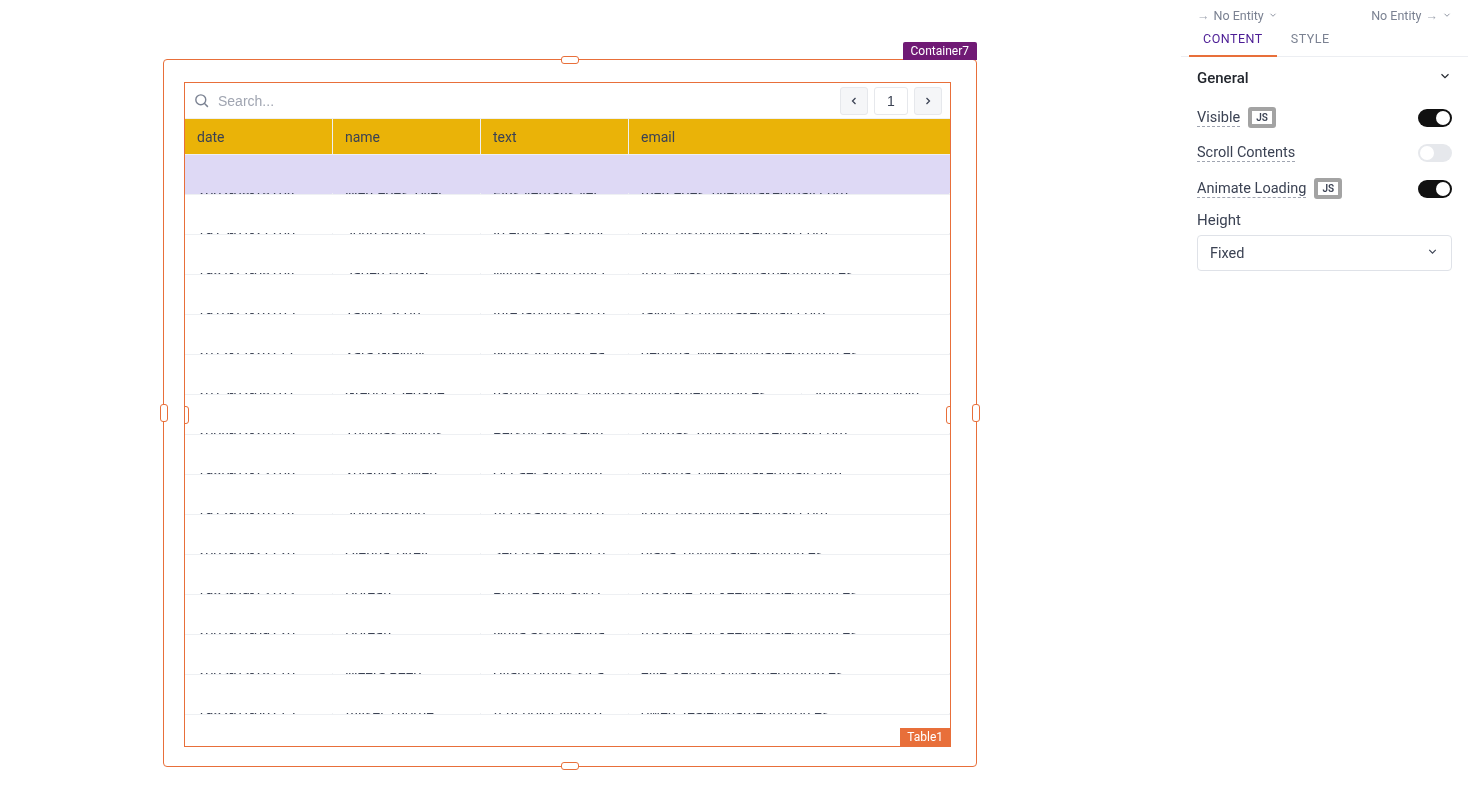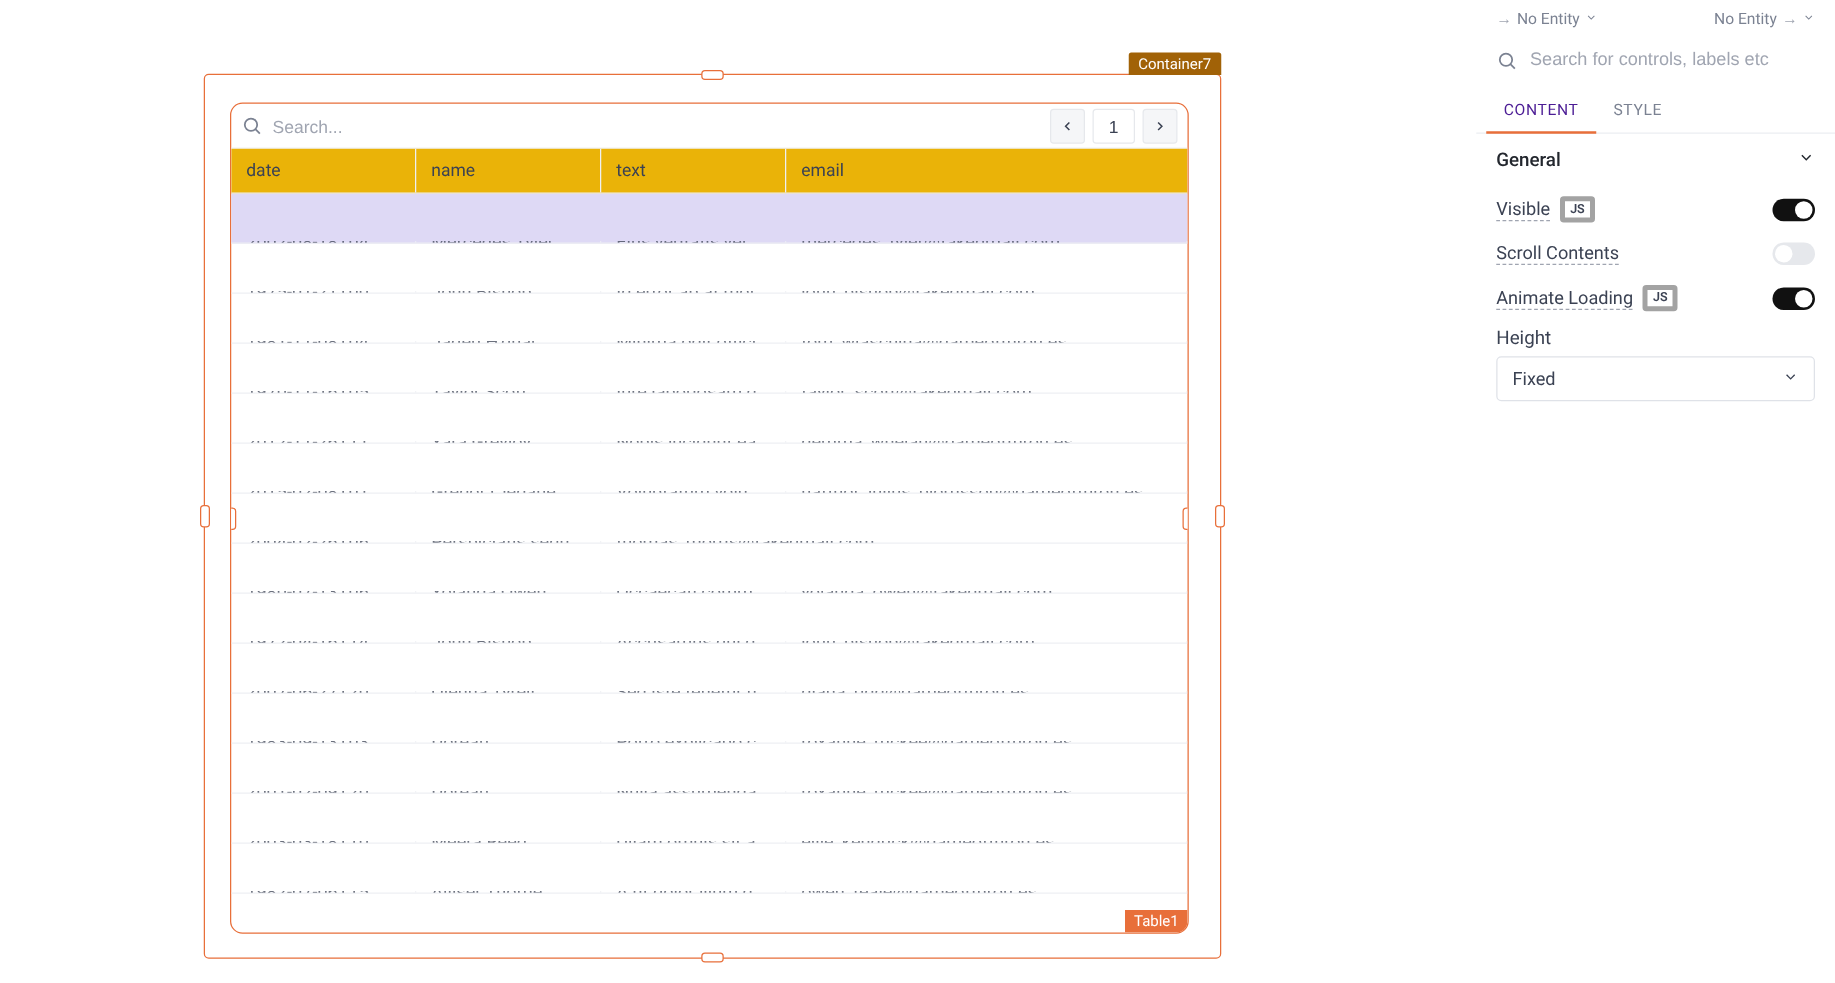--- a/index.html
+++ b/index.html
@@ -1,27 +1,27 @@
 <!DOCTYPE html>
 <html><head>
 <meta charset="utf-8">
 <style>
 * { box-sizing: border-box; margin: 0; padding: 0; }
 body { font-family: -apple-system, BlinkMacSystemFont, "Segoe UI", Roboto, sans-serif; background: #fff; color: #23272e; width: 1468px; height: 786px; overflow: hidden; }
 
 .canvas { position: absolute; left: 0; top: 0; width: 1180px; height: 786px; }
 .container-box { position: absolute; left: 163px; top: 59px; width: 814px; height: 708px; border: 1px solid #e86f3a; border-radius: 4px; }
-.container-label { position: absolute; right: -1px; top: -18px; background: #a16207; color: #fff; font-size: 12px; padding: 2px 8px; border-radius: 2px 2px 0 0; }
+.container-label { position: absolute; right: -1px; top: -18px; background: #701a75; color: #fff; font-size: 12px; padding: 2px 8px; border-radius: 2px 2px 0 0; }
 .handle-bar { position: absolute; background: #fff; border: 1px solid #e86f3a; border-radius: 3px; }
 .hh-top { top: -4px; left: 50%; transform: translateX(-50%); width: 18px; height: 8px; }
 .hh-bot { bottom: -4px; left: 50%; transform: translateX(-50%); width: 18px; height: 8px; }
 .hv-l { left: -4px; top: 50%; transform: translateY(-50%); width: 8px; height: 18px; }
 .hv-r { right: -4px; top: 50%; transform: translateY(-50%); width: 8px; height: 18px; }
 
-.table-box { position: absolute; left: 184px; top: 82px; width: 767px; height: 665px; border: 1px solid #e86f3a; border-radius: 10px; background: #fff; overflow: hidden; }
+.table-box { position: absolute; left: 184px; top: 82px; width: 767px; height: 665px; border: 1px solid #e86f3a; border-radius: 0; background: #fff; overflow: hidden; }
 .table-label { position: absolute; right: 0; bottom: 0; background: #e86f3a; color: #fff; font-size: 12px; padding: 2px 7px; }
 
 .toolbar { height: 36px; display: flex; align-items: center; padding: 0 8px; border-bottom: 1px solid #eef0f3; }
 .search-wrap { display: flex; align-items: center; flex: 1; }
 .search-icon { color: #7b8292; margin-right: 8px; display: flex; }
 .search-input { border: none; outline: none; font-size: 14px; color: #3b4253; flex: 1; }
 .search-input::placeholder { color: #a0a5b1; }
 .pager { display: flex; gap: 6px; }
 .pager-btn { width: 28px; height: 28px; border: 1px solid #e6e8ec; background: #f5f6f8; display: flex; align-items: center; justify-content: center; font-size: 14px; color: #3b4253; border-radius: 3px; cursor: pointer; }
 .pager-input { width: 34px; height: 28px; border: 1px solid #e6e8ec; text-align: center; font-size: 14px; color: #3b4253; border-radius: 3px; background: #fff; }
@@ -182,30 +182,33 @@
             <span>gemma_whelan@gameofthron.es</span>
           </div>
         </div>
         <div class="row">
           <div class="td c-date">
             <span>2015-02-08T01:...</span>
           </div>
           <div class="td c-name">
             <span>Gregor Clegane</span>
           </div>
+          <div class="td c-email">
+            <span>hafthór_júlíus_björnsson@gameofthron.es</span>
+          </div>
           <div class="td c-text">
             <span>Voluptatum volup...</span>
           </div>
-          <div class="td c-email">
-            <span>hafthór_júlíus_björnsson@gameofthron.es</span>
-          </div>
         </div>
         <div class="row">
           <div class="td c-date">
             <span>2004-02-26T06:...</span>
+          </div>
+          <div class="td c-name">
+            <span>Thomas Morris</span>
           </div>
           <div class="td c-text">
             <span>Perspiciatis sequi ...</span>
           </div>
           <div class="td c-email">
             <span>thomas_morris@fakegmail.com</span>
           </div>
         </div>
         <div class="row">
           <div class="td c-date">
@@ -335,29 +338,20 @@
     </div>
     <div class="entity-item">
       <span>No Entity</span>
       <span class="arrow-sm">→</span>
       <span><svg width="10" height="10" viewBox="0 0 24 24" fill="none" stroke="currentColor" stroke-width="2">
             <path d="m6 9 6 6 6-6"></path>
           </svg></span>
     </div>
   </div>
 
-  <div class="search-ctrl">
-    <span class="sic">
-      <svg width="17" height="17" viewBox="0 0 24 24" fill="none" stroke="currentColor" stroke-width="2">
-          <circle cx="11" cy="11" r="7"></circle>
-          <path d="m21 21-5-5"></path>
-        </svg>
-    </span>
-    <input placeholder="Search for controls, labels etc" style="">
-  </div>
 
   <div class="tabs">
     <div class="tab active">CONTENT</div>
     <div class="tab">STYLE</div>
   </div>
 
   <div class="sect-head">
     <span>General</span>
     <span><svg width="14" height="14" viewBox="0 0 24 24" fill="none" stroke="currentColor" stroke-width="2">
           <path d="m6 9 6 6 6-6"></path>

